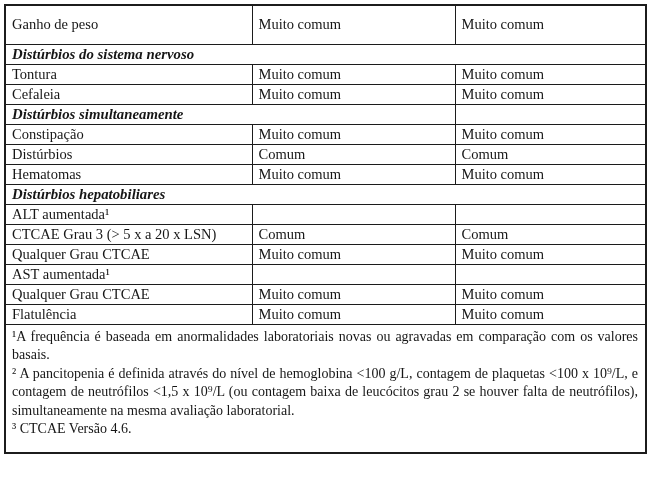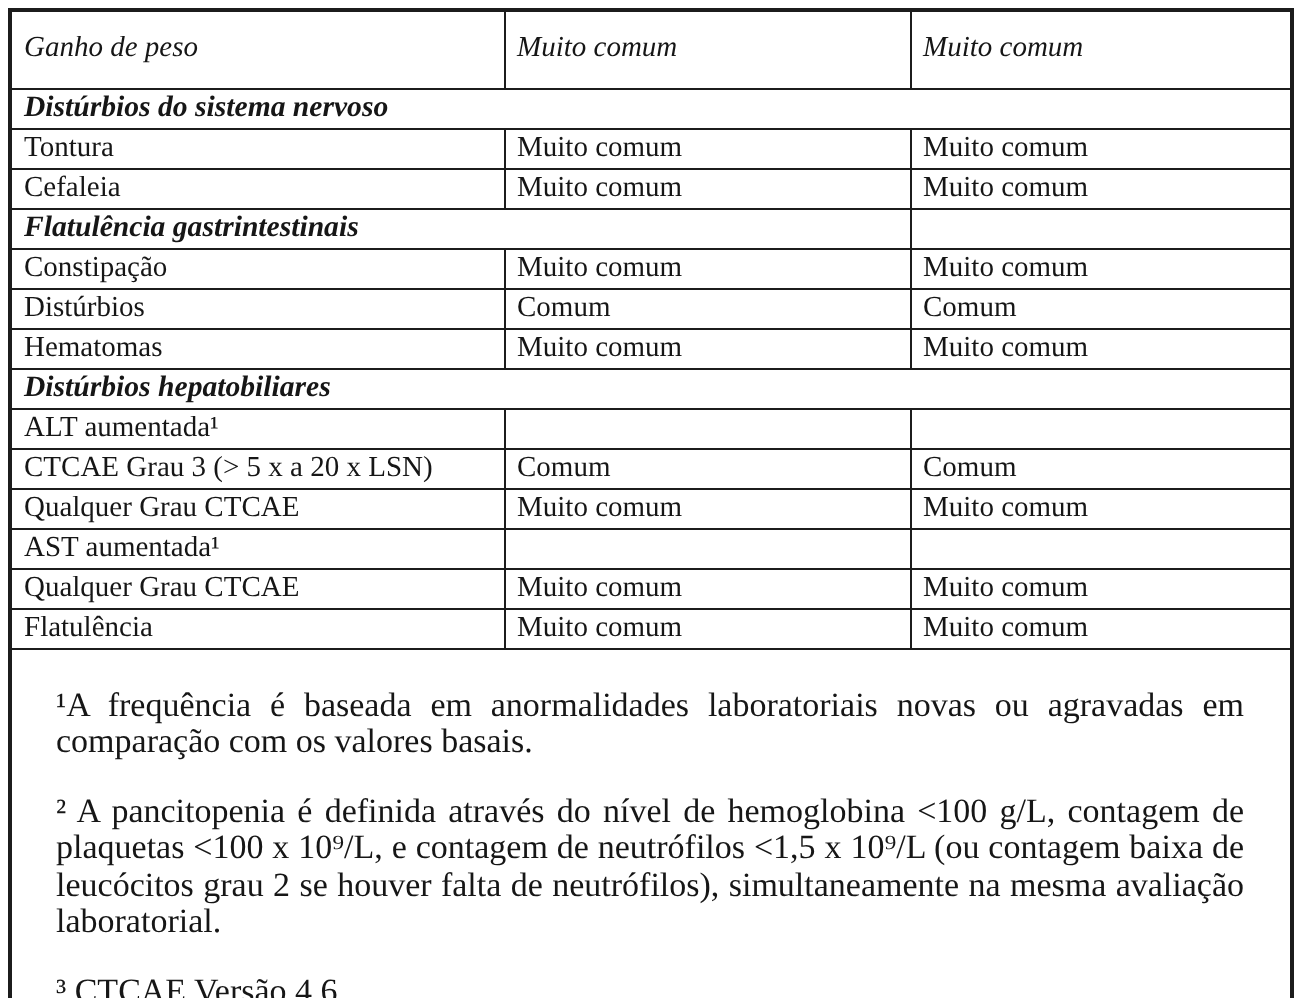--- a/index.html
+++ b/index.html
@@ -27,35 +27,35 @@
   col.col2 { width: 203px; }
   col.col3 { width: 191px; }
   td {
     border: 1px solid #1c1c1c;
     padding: 1px 4px 1px 6px;
     height: 20px;
     vertical-align: middle;
     white-space: nowrap;
     overflow: hidden;
   }
-  tr.tall td { height: 39px; font-style: italic; }
+  tr.tall td { height: 39px; }
   td.section {
     font-weight: bold;
     font-size: 14.8px;
     font-style: italic;
   }
   td.footnotes {
     height: 129px;
     padding: 3px 7px 3px 6px;
     white-space: normal;
     vertical-align: top;
   }
   td.footnotes p {
-    margin: 16px;
-    font-size: 17px;
+    margin: 0;
+    font-size: 14px;
     line-height: 18.6px;
     text-align: justify;
     font-family: Liberation Serif, serif;
   }
 </style>
 </head>
 <body>
 
 <div class="page">
   <table class="doc-table">
@@ -77,21 +77,21 @@
           <td>Tontura</td>
           <td>Muito comum</td>
           <td>Muito comum</td>
         </tr>
         <tr>
           <td>Cefaleia</td>
           <td>Muito comum</td>
           <td>Muito comum</td>
         </tr>
         <tr>
-          <td class="section" colspan="2">Flatulência gastrintestinais</td>
+          <td class="section" colspan="2">Distúrbios simultaneamente</td>
           <td></td>
         </tr>
         <tr>
           <td>Constipação</td>
           <td>Muito comum</td>
           <td>Muito comum</td>
         </tr>
         <tr>
           <td>Distúrbios</td>
           <td>Comum</td>

